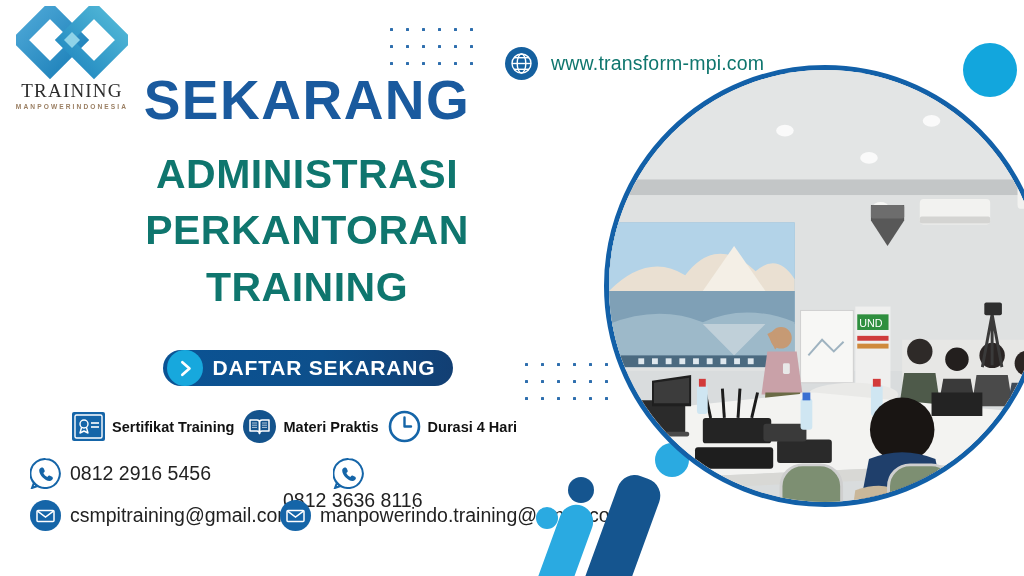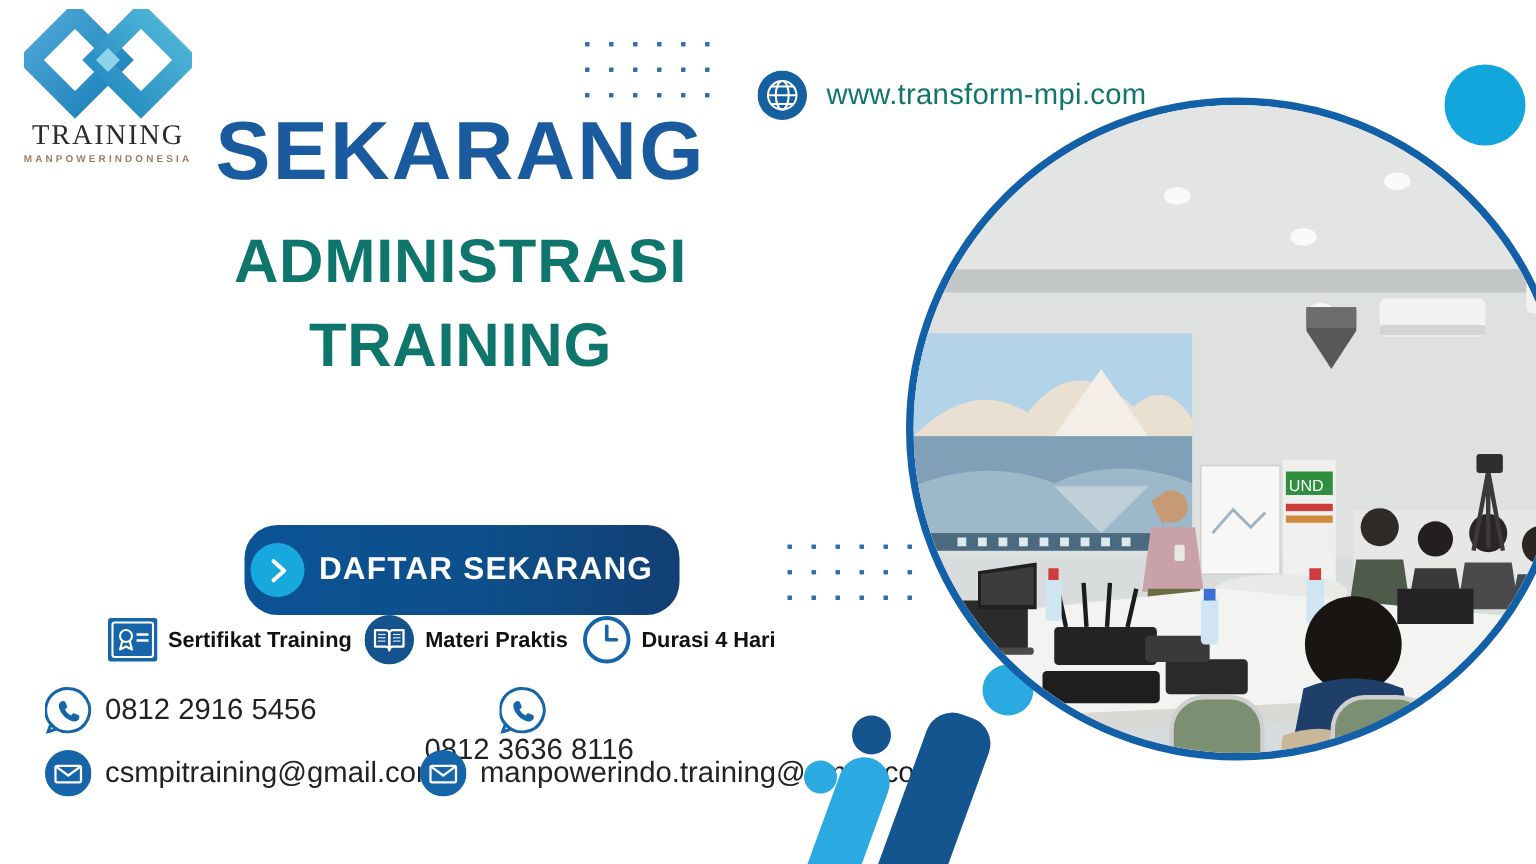--- a/index.html
+++ b/index.html
@@ -37,21 +37,21 @@
   }
   .title-sub { margin-top:16px; }
   .title-sub div {
     font-size:41px; font-weight:bold; color:#0f766e;
     letter-spacing:.5px; line-height:1.38;
   }
 
   
   .cta {
     position:absolute; left:163px; top:350px;
-    width:290px; height:60px; border-radius:22px;
+    width:290px; height:36px; border-radius:22px;
     background:linear-gradient(90deg,#0b5394 0%,#0d4f8b 55%,#123f73 100%);
     display:flex; align-items:center; cursor:pointer;
   }
   .cta-arrow {
     width:36px; height:36px; border-radius:50%;
     background:#17a8dd; margin-left:4px; flex:0 0 36px;
     display:flex; align-items:center; justify-content:center;
   }
   .cta-label {
     flex:1; text-align:center; color:#fff; font-size:21px;
@@ -173,20 +173,21 @@
       <span></span>
       <span></span>
       <span></span>
       <span></span>
   </div>
 
   <div class="title-block">
     <div class="title-main">SEKARANG</div>
     <div class="title-sub">
       <div>ADMINISTRASI</div>
+      <div>PERKANTORAN</div>
       <div>TRAINING</div>
     </div>
   </div>
 
   <div class="cta">
     <span class="cta-arrow">
       <svg viewBox="0 0 24 24" width="19" height="19">
           <path d="M8 4 L17 12 L8 20" fill="none" stroke="#fff" stroke-width="3.4" stroke-linecap="round" stroke-linejoin="round"></path>
         </svg>
     </span>

